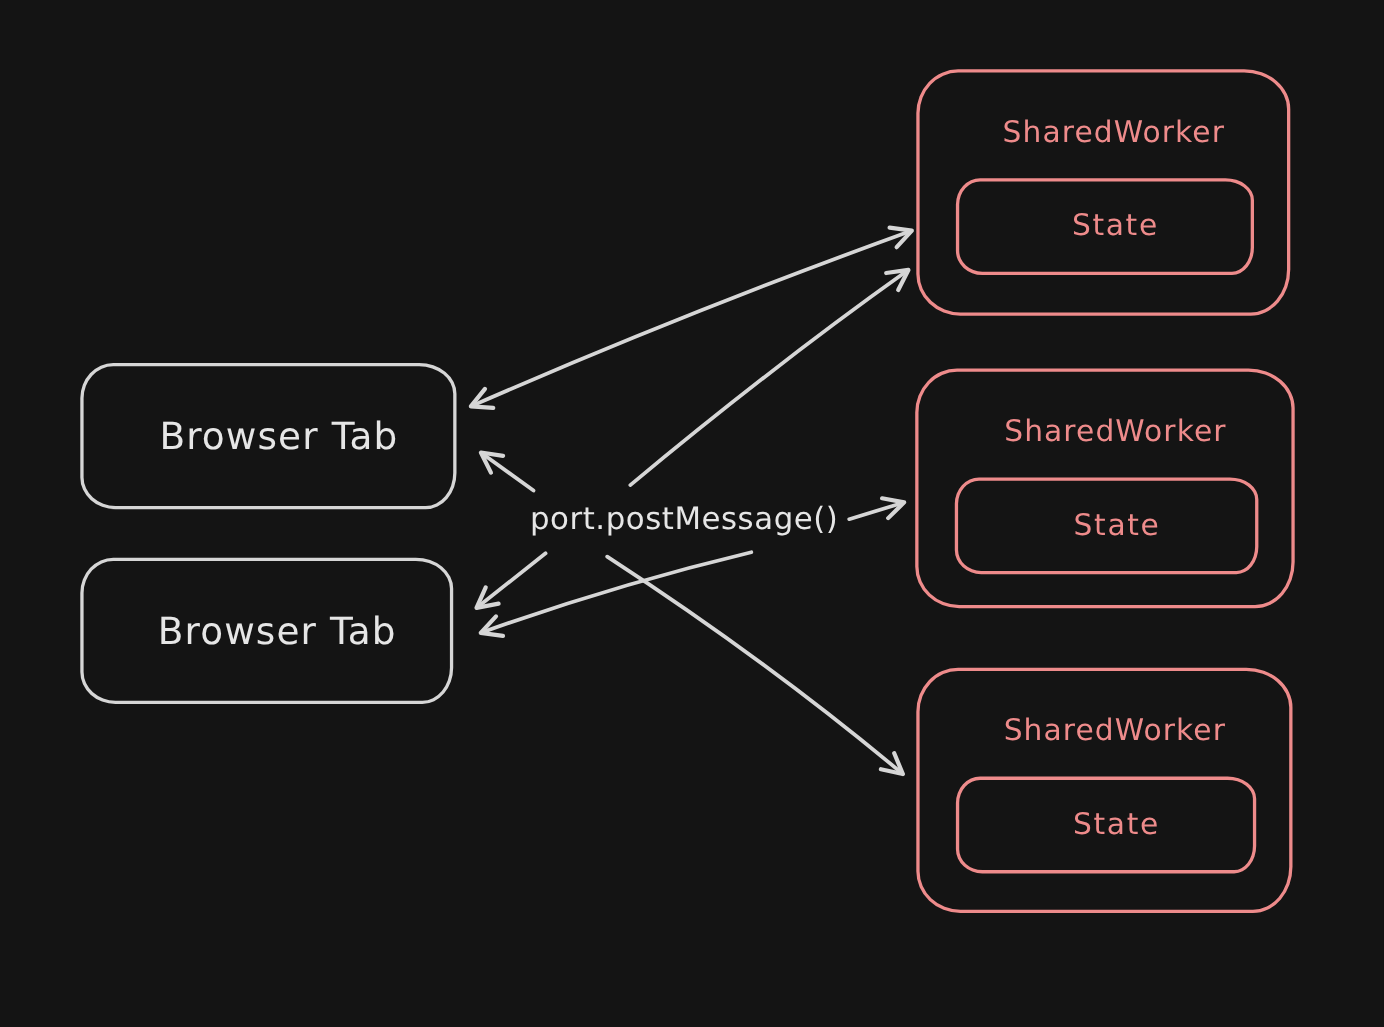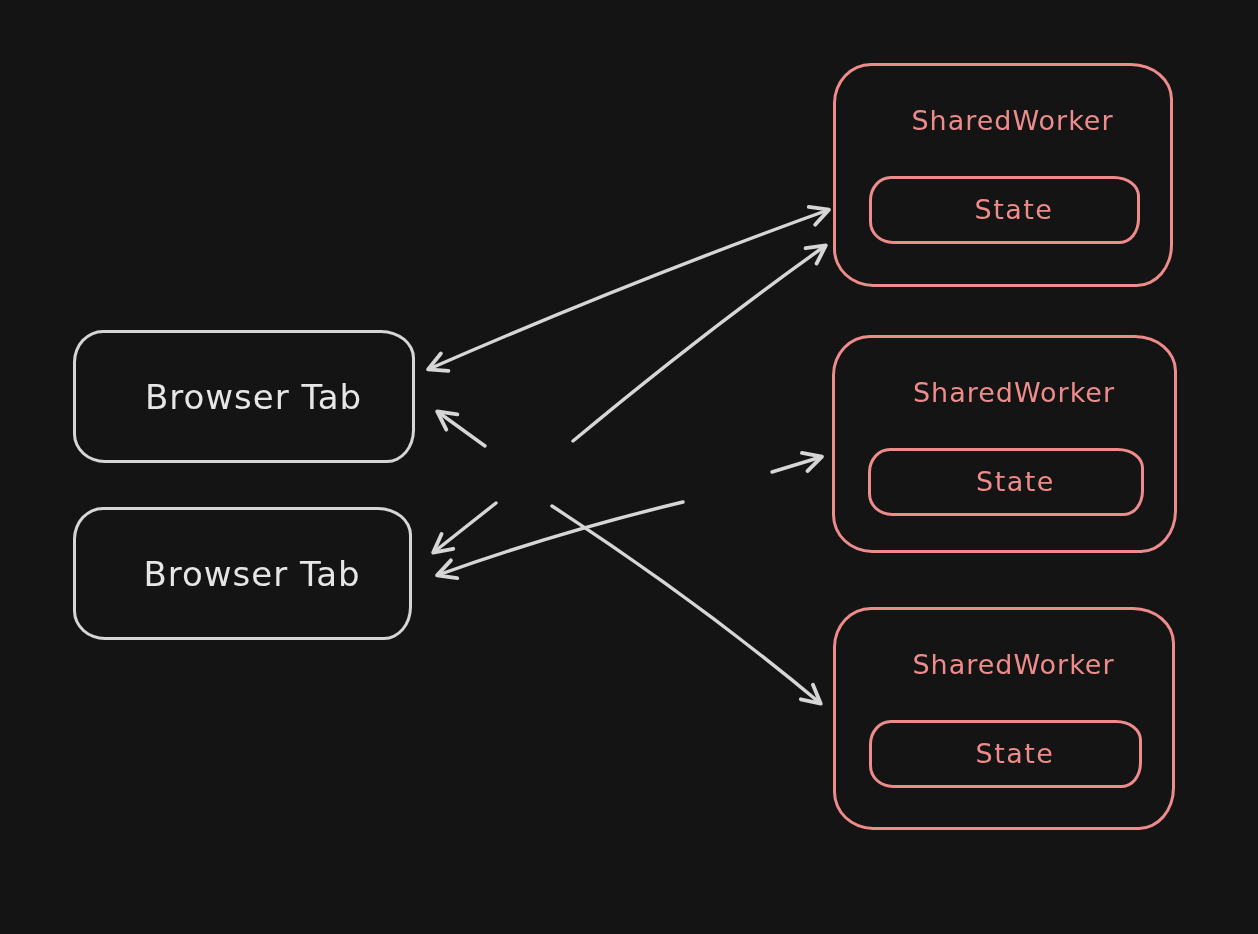--- a/index.html
+++ b/index.html
@@ -39,21 +39,21 @@
     color:var(--stroke-accent);
     font-size:27px;
     letter-spacing:1px;
     margin-top:38px;
     line-height:34px;
     white-space:nowrap;
   }
   .state{
     position:absolute;
     left:33px;right:30px;
-    top:110px;height:68px;
+    top:96px;height:88px;
     border:3.5px solid var(--stroke-accent);
     border-radius:22px 26px 20px 24px / 24px 20px 25px 22px;
   }
   .state .label{
     color:var(--stroke-accent);
     font-size:27px;
     letter-spacing:1.5px;
     margin-top:0;
   }
   .center-label{
@@ -110,14 +110,15 @@
     </div>
   </div>
 
   <div class="box worker" style="left:833px;top:607px;width:342px;height:223px;">
     <span class="label">SharedWorker</span>
     <div class="box state">
       <span class="label">State</span>
     </div>
   </div>
 
+  <div class="center-label">port.postMessage()</div>
 
 </div>
 
 </body></html>

